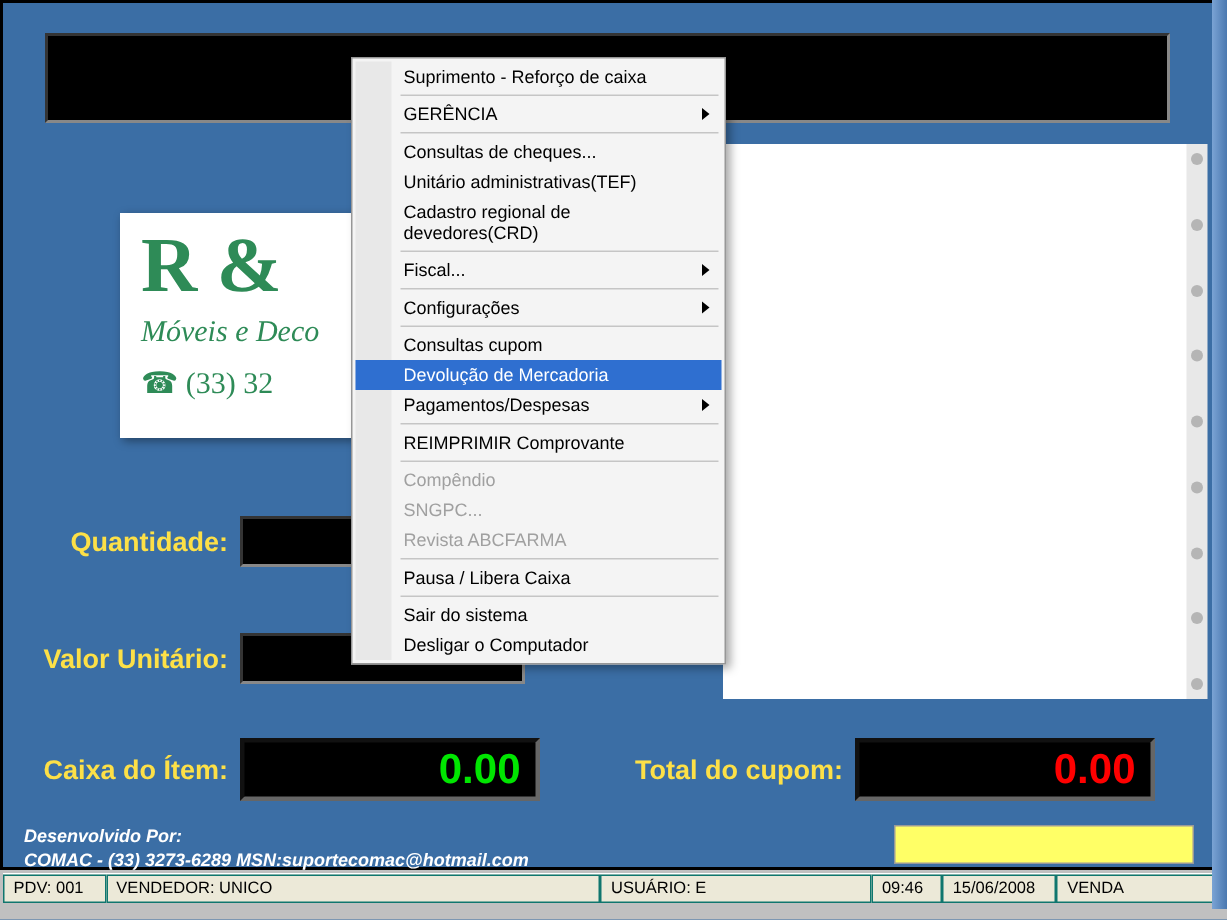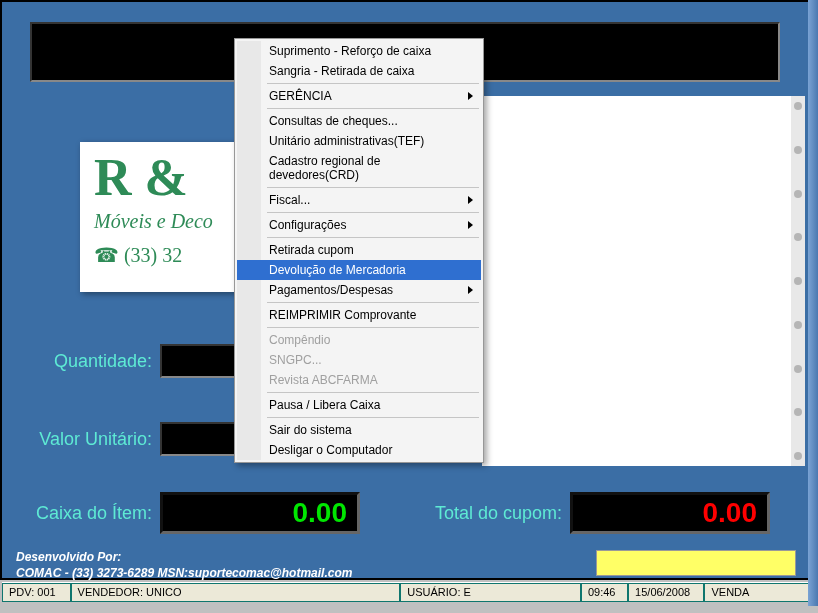--- a/index.html
+++ b/index.html
@@ -87,22 +87,22 @@
     background: #fff;
   }
   .field-row {
     position: absolute;
     left: 18px;
     display: flex;
     align-items: center;
     gap: 8px;
   }
   .field-label {
-    color: #5eead4;
-    font-weight: normal;
+    color: #fde047;
+    font-weight: bold;
     font-size: 18px;
     text-align: right;
   }
   .black-box {
     background: #000;
     border: 2px inset #888;
     height: 34px;
     width: 190px;
   }
   .row-qtd { top: 342px; }
@@ -295,33 +295,32 @@
   <div class="footer-dev">
     <div>Desenvolvido Por:</div>
     <div>COMAC - (33) 3273-6289  MSN:suportecomac@hotmail.com</div>
   </div>
 
   <div class="yellow-box"></div>
 
   <div class="ctx-menu" id="ctx">
     <div class="ctx-gutter"></div>
       <div class="ctx-item">Suprimento - Reforço de caixa</div>
-      <div class="ctx-item">Sangria  - Retirada de caixa</div>
       <div class="ctx-sep"></div>
       <div class="ctx-item">GERÊNCIA<span class="ctx-arrow"></span></div>
       <div class="ctx-sep"></div>
       <div class="ctx-item">Consultas de cheques...</div>
       <div class="ctx-item">Unitário administrativas(TEF)</div>
       <div class="ctx-item">Cadastro regional de devedores(CRD)</div>
       <div class="ctx-sep"></div>
       <div class="ctx-item">Fiscal...<span class="ctx-arrow"></span></div>
       <div class="ctx-sep"></div>
       <div class="ctx-item">Configurações<span class="ctx-arrow"></span></div>
       <div class="ctx-sep"></div>
-      <div class="ctx-item">Retirada cupom</div>
+      <div class="ctx-item">Consultas cupom</div>
       <div class="ctx-item highlight">Devolução de Mercadoria</div>
       <div class="ctx-item">Pagamentos/Despesas<span class="ctx-arrow"></span></div>
       <div class="ctx-sep"></div>
       <div class="ctx-item">REIMPRIMIR Comprovante</div>
       <div class="ctx-sep"></div>
       <div class="ctx-item disabled">Compêndio</div>
       <div class="ctx-item disabled">SNGPC...</div>
       <div class="ctx-item disabled">Revista ABCFARMA</div>
       <div class="ctx-sep"></div>
       <div class="ctx-item">Pausa / Libera Caixa</div>

